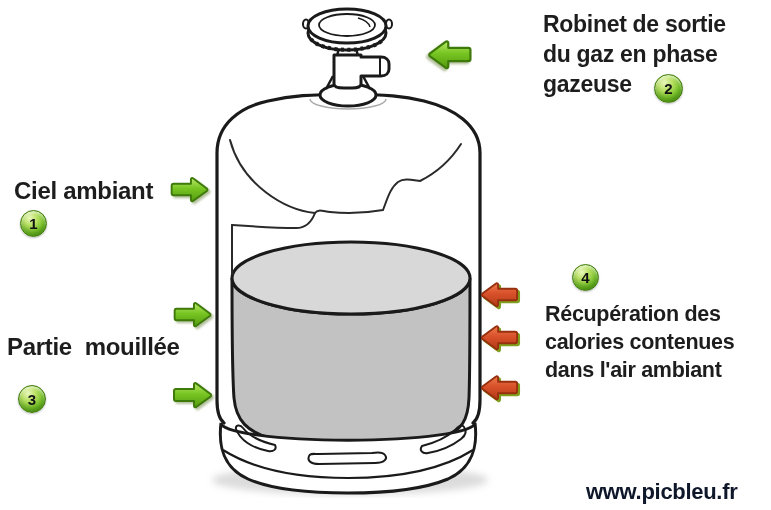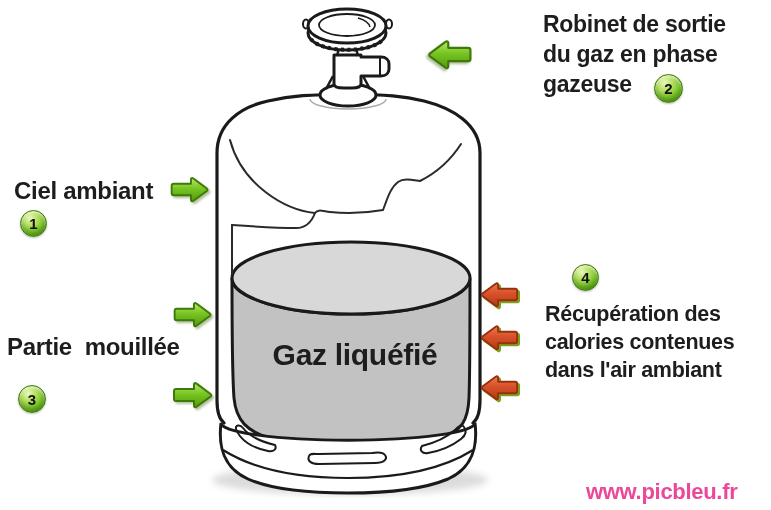--- a/index.html
+++ b/index.html
@@ -175,17 +175,16 @@
   <div class="badge" style="left:654px;top:74px;width:27px;height:27px">2</div>
 
   <div class="label" style="left:7px;top:332px;font-size:24px">Partie  mouillée</div>
   <div class="badge" style="left:18px;top:385px">3</div>
 
   <div class="badge" style="left:572px;top:264px;width:25px;height:25px">4</div>
   <div class="label" style="left:545px;top:300px;font-size:21.5px;line-height:28px;width:228px">Récupération des
 calories contenues
 dans l'air ambiant</div>
 
-  <div class="label" style="left:255px;top:337px;width:200px;text-align:center;font-size:30px">Gaz liquéfié</div>
 
-  <div id="watermark" style="color: #ec4899;">www.picbleu.fr</div>
+  <div id="watermark" style="color: #0f172a;">www.picbleu.fr</div>
 
 </div>
 
 </body></html>

